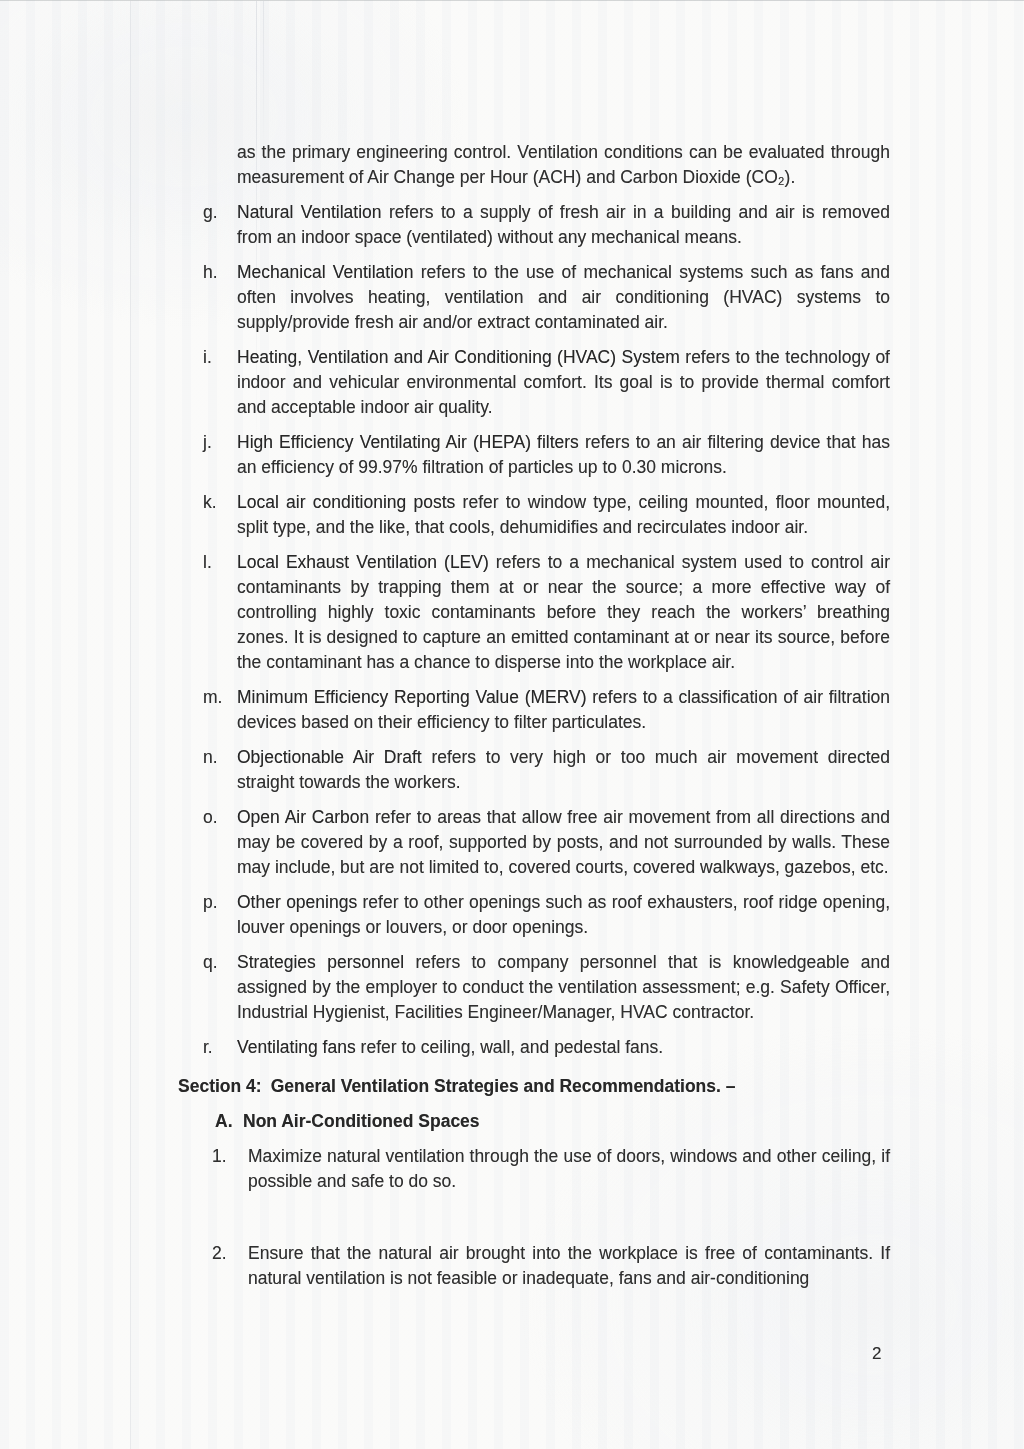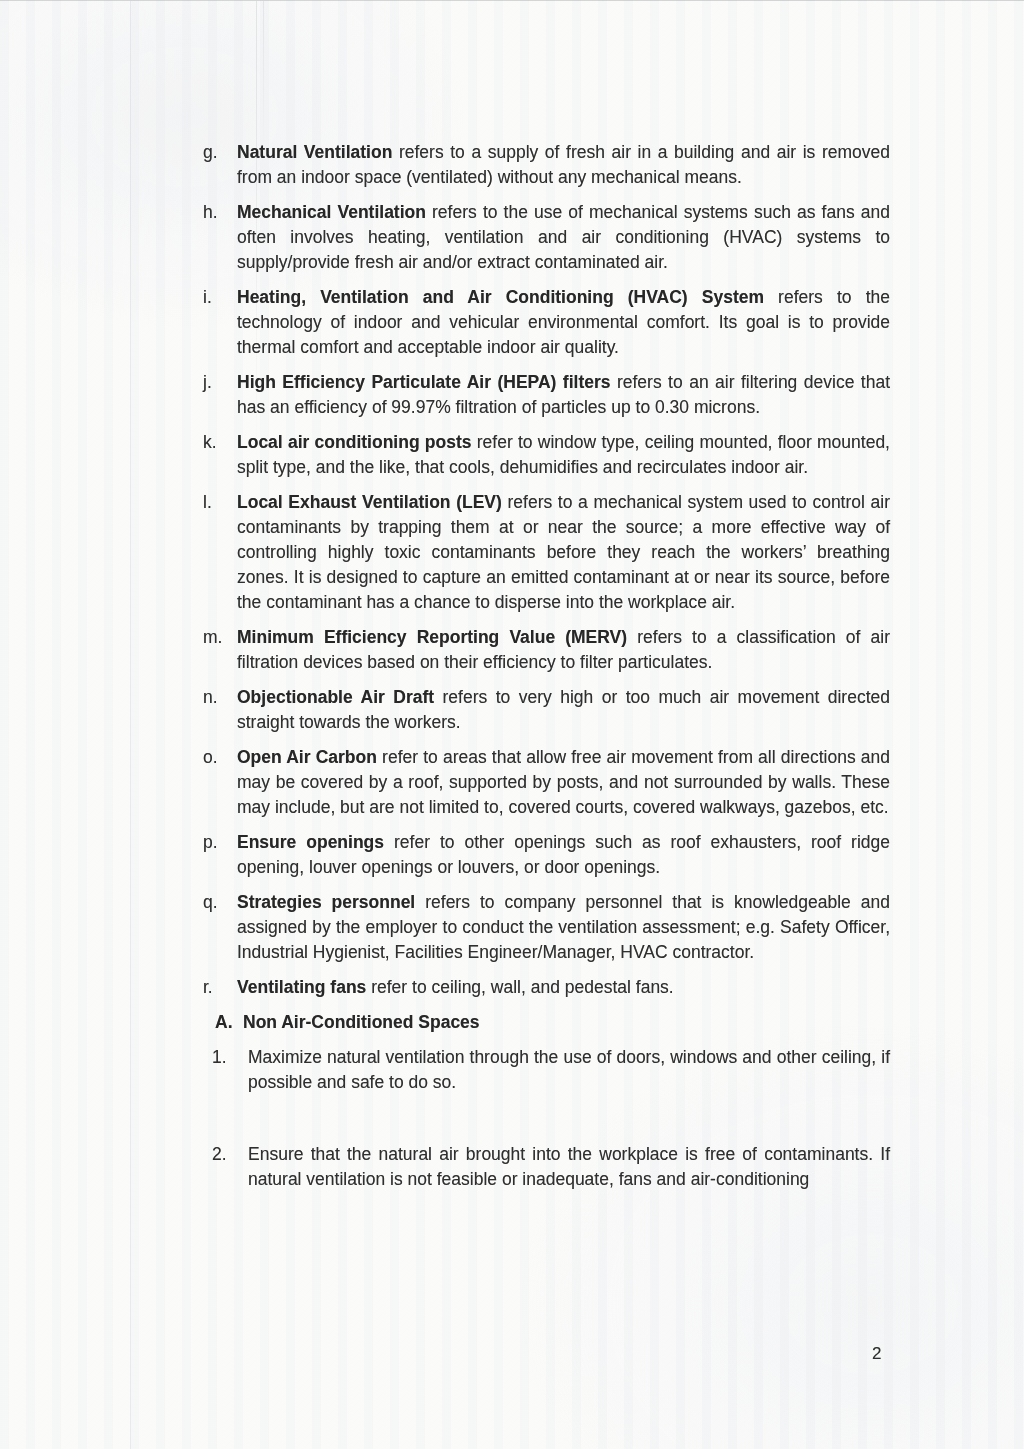--- a/index.html
+++ b/index.html
@@ -43,21 +43,21 @@
   }
   .intro{
     margin:0 0 10px 237px; width:653px;
     text-align:justify;
   }
   .def{
     display:flex; margin:0 0 10px 203px; width:687px;
   }
   .def-letter{ flex:0 0 34px; }
   .def-text{ flex:1; text-align:justify; }
-  b, .bold{ font-weight:bold; color:#272727; }
+  b, .bold{ font-weight:normal; color:#272727; }
 
   .sec-heading{
     margin:14px 0 10px 178px;
     font-weight:bold; color:#272727;
   }
   .sec-label{ margin-right:9px; }
   .sub-a{
     display:flex; margin:0 0 10px 215px; font-weight:bold; color:#272727;
   }
   .sub-a-label{ flex:0 0 28px; }
@@ -76,40 +76,41 @@
 </head>
 <body>
 
 <div class="page">
   <div class="streak streak-a"></div>
   <div class="streak streak-b"></div>
   <div class="streak streak-c"></div>
 
   <div class="content">
 
+    <p class="intro">as the primary engineering control. Ventilation conditions can be evaluated through measurement of Air Change per Hour (ACH) and Carbon Dioxide (CO₂).</p>
 
     <div id="definitions">
   <div class="def">
     <span class="def-letter">g.</span>
     <span class="def-text"><b>Natural Ventilation</b><span> refers to a supply of fresh air in a building and air is removed from an indoor space (ventilated) without any mechanical means.</span></span>
   </div>
 
   <div class="def">
     <span class="def-letter">h.</span>
     <span class="def-text"><b>Mechanical Ventilation</b><span> refers to the use of mechanical systems such as fans and often involves heating, ventilation and air conditioning (HVAC) systems to supply/provide fresh air and/or extract contaminated air.</span></span>
   </div>
 
   <div class="def">
     <span class="def-letter">i.</span>
     <span class="def-text"><b>Heating, Ventilation and Air Conditioning (HVAC) System</b><span> refers to the technology of indoor and vehicular environmental comfort. Its goal is to provide thermal comfort and acceptable indoor air quality.</span></span>
   </div>
 
   <div class="def">
     <span class="def-letter">j.</span>
-    <span class="def-text"><b>High Efficiency Particulate Air (HEPA) filters</b><span> refers to an air filtering device that has an efficiency of 99.97% filtration of particles up to 0.30 microns.</span></span>
+    <span class="def-text"><b>High Efficiency Ventilating Air (HEPA) filters</b><span> refers to an air filtering device that has an efficiency of 99.97% filtration of particles up to 0.30 microns.</span></span>
   </div>
 
   <div class="def">
     <span class="def-letter">k.</span>
     <span class="def-text"><b>Local air conditioning posts</b><span> refer to window type, ceiling mounted, floor mounted, split type, and the like, that cools, dehumidifies and recirculates indoor air.</span></span>
   </div>
 
   <div class="def">
     <span class="def-letter">l.</span>
     <span class="def-text"><b>Local Exhaust Ventilation (LEV)</b><span> refers to a mechanical system used to control air contaminants by trapping them at or near the source; a more effective way of controlling highly toxic contaminants before they reach the workers’ breathing zones. It is designed to capture an emitted contaminant at or near its source, before the contaminant has a chance to disperse into the workplace air.</span></span>
@@ -125,34 +126,37 @@
     <span class="def-text"><b>Objectionable Air Draft</b><span> refers to very high or too much air movement directed straight towards the workers.</span></span>
   </div>
 
   <div class="def">
     <span class="def-letter">o.</span>
     <span class="def-text"><b>Open Air Carbon</b><span> refer to areas that allow free air movement from all directions and may be covered by a roof, supported by posts, and not surrounded by walls. These may include, but are not limited to, covered courts, covered walkways, gazebos, etc.</span></span>
   </div>
 
   <div class="def">
     <span class="def-letter">p.</span>
-    <span class="def-text"><b>Ensure openings</b><span> refer to other openings such as roof exhausters, roof ridge opening, louver openings or louvers, or door openings.</span></span>
+    <span class="def-text"><b>Other openings</b><span> refer to other openings such as roof exhausters, roof ridge opening, louver openings or louvers, or door openings.</span></span>
   </div>
 
   <div class="def">
     <span class="def-letter">q.</span>
     <span class="def-text"><b>Strategies personnel</b><span> refers to company personnel that is knowledgeable and assigned by the employer to conduct the ventilation assessment; e.g. Safety Officer, Industrial Hygienist, Facilities Engineer/Manager, HVAC contractor.</span></span>
   </div>
 
   <div class="def">
     <span class="def-letter">r.</span>
     <span class="def-text"><b>Ventilating fans</b><span> refer to ceiling, wall, and pedestal fans.</span></span>
   </div>
 </div>
 
+    <div class="sec-heading">
+      <span class="sec-label">Section 4:</span><span>General Ventilation Strategies and Recommendations. –</span>
+    </div>
 
     <div class="sub-a">
       <span class="sub-a-label">A.</span>
       <span>Non Air-Conditioned Spaces</span>
     </div>
 
     <div id="numbered-items">
   <div class="num-item">
     <span class="num-label">1.</span>
     <span class="num-text">Maximize natural ventilation through the use of doors, windows and other ceiling, if possible and safe to do so.</span>

